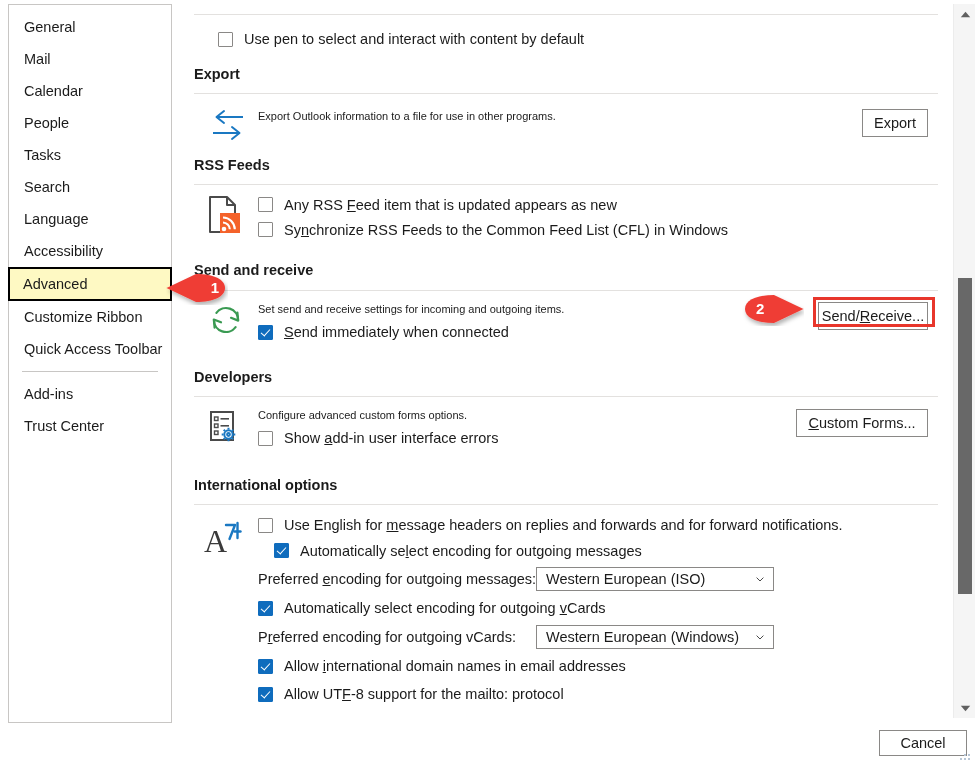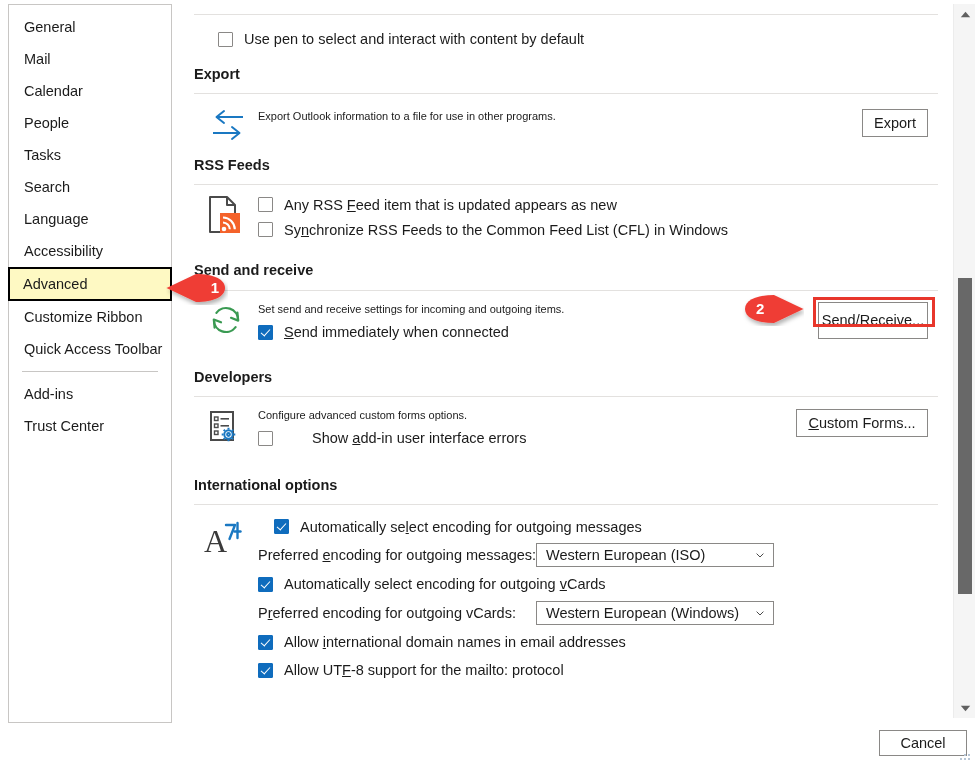--- a/index.html
+++ b/index.html
@@ -343,21 +343,21 @@
             <path d="M29.4 10.5 L30.2 18.6 L23 15.8" fill="none" stroke="#3a9a52" stroke-width="2.2" stroke-linejoin="round" stroke-linecap="round"></path>
             <path d="M6.6 25.6 L5.8 17.5 L13 20.3" fill="none" stroke="#3a9a52" stroke-width="2.2" stroke-linejoin="round" stroke-linecap="round"></path>
           </svg>
         </div>
         <div class="desc" style="padding-top:3px;">Set send and receive settings for incoming and outgoing items.</div>
         <div class="cbline" style="height:28px; padding-top:6px;">
           <div class="cb checked"></div>
           <span class="cblabel"><span></span><u>S</u><span>end immediately when connected</span></span>
         </div>
       </div>
-      <div class="btn" style="left:632px; top:2px; width:110px; height:37px;">
+      <div class="btn" style="left:632px; top:2px; width:110px; height:28px;">
         <span>Send/<u>R</u>eceive...</span>
       </div>
     </div>
 
     <div class="grouphead" style="position:absolute; left:0; top:369px;">Developers</div>
     <div class="rule" style="position:absolute; left:0; top:396px; width:744px;"></div>
 
     <div style="position:absolute; left:0; top:406px; width:752px;">
       <div class="row">
         <div class="icon-slot" style="top:3px; left:18px;">
@@ -369,21 +369,21 @@
             <path d="M14.5 16.8 H23" stroke="#4a4a4a" stroke-width="1.6"></path>
             <rect x="8.5" y="22" width="3.5" height="3.5" fill="none" stroke="#4a4a4a" stroke-width="1.4"></rect>
             <g fill="none" stroke="#1a78c2" stroke-width="2">
               <circle cx="22.5" cy="25.5" r="4.2"></circle>
               <circle cx="22.5" cy="25.5" r="1.4"></circle>
               <path d="M22.5 18.7 V20.5 M22.5 30.5 V32.3 M15.7 25.5 H17.5 M27.5 25.5 H29.3 M17.7 20.7 L18.9 21.9 M26.1 29.1 L27.3 30.3 M27.3 20.7 L26.1 21.9 M18.9 29.1 L17.7 30.3"></path>
             </g>
           </svg>
         </div>
         <div class="desc" style="padding-top:3px;">Configure advanced custom forms options.</div>
-        <div class="cbline" style="height:28px; padding-top:6px;gap:28px;">
+        <div class="cbline" style="height:28px; padding-top:6px;">
           <div class="cb"></div>
           <span class="cblabel"><span>Show </span><u>a</u><span>dd-in user interface errors</span></span>
         </div>
       </div>
       <div class="btn" style="left:610px; top:3px; width:132px; height:28px;">
         <span><u>C</u>ustom Forms...</span>
       </div>
     </div>
 
     <div class="grouphead" style="position:absolute; left:0; top:477px;">International options</div>
@@ -394,20 +394,24 @@
         <div class="icon-slot" style="top:6px; left:16px;">
           <svg width="40" height="40" viewBox="0 0 40 40">
             <text x="2" y="33" font-family="Liberation Serif, serif" font-size="32" fill="#3a3a3a">A</text>
             <path d="M24 6 H33 L27.5 20" stroke="#1a78c2" stroke-width="2.4" fill="none" stroke-linejoin="round" stroke-linecap="round"></path>
             <path d="M35.5 4 V19" stroke="#1a78c2" stroke-width="2.4" fill="none" stroke-linecap="round"></path>
             <path d="M32.5 12.5 H38.5" stroke="#1a78c2" stroke-width="2.4" fill="none" stroke-linecap="round"></path>
           </svg>
         </div>
 
 
+        <div class="cbline" style="height:24px;">
+          <div class="cb"></div>
+          <span class="cblabel"><span>Use English for </span><u>m</u><span>essage headers on replies and forwards and for forward notifications.</span></span>
+        </div>
 
         <div class="cbline" style="height:27px;margin-left:16px;">
           <div class="cb checked"></div>
           <span class="cblabel"><span>Automatically se</span><u>l</u><span>ect encoding for outgoing messages</span></span>
         </div>
 
         <div style="display:flex; align-items:center; height:30px; padding-left:0px;">
           <span class="label-inline" style="width:278px;"><span>Preferred </span><u>e</u><span>ncoding for outgoing messages:</span></span>
           <div class="sel">
             <span>Western European (ISO)</span>

